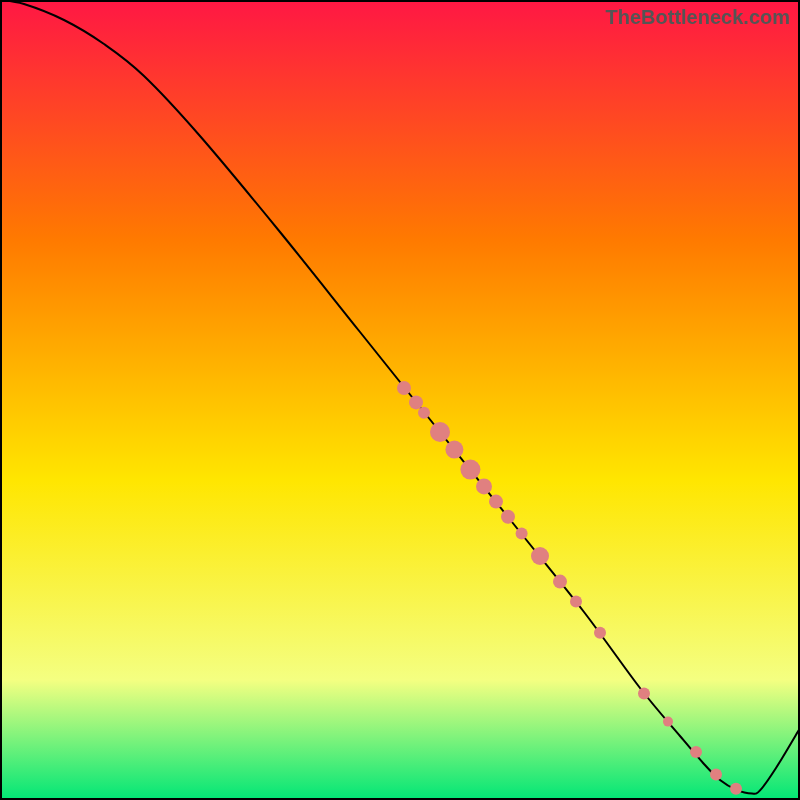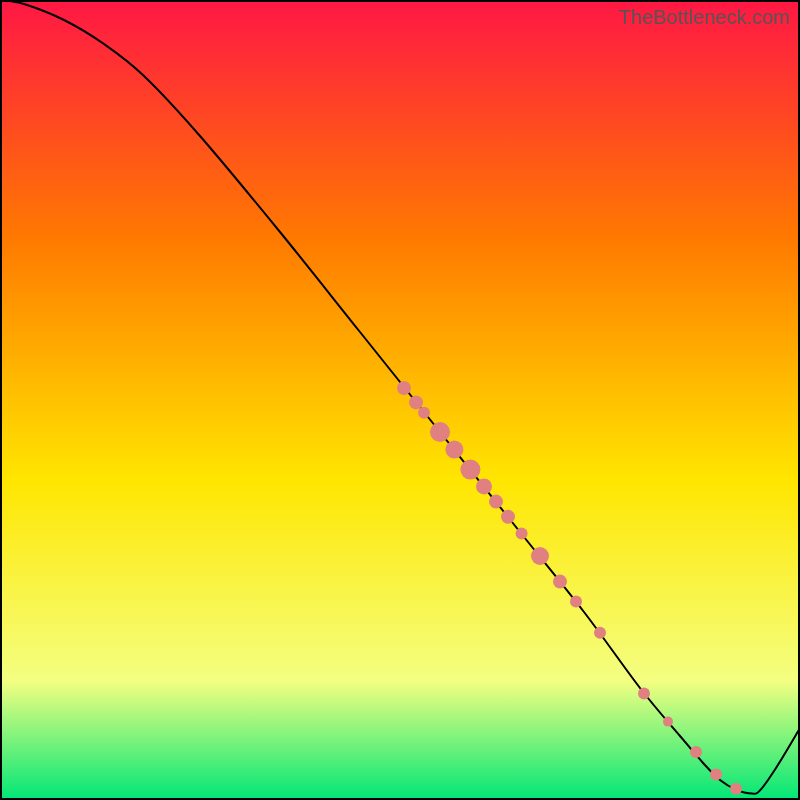--- a/index.html
+++ b/index.html
@@ -14,21 +14,21 @@
     position: relative;
     width: 800px;
     height: 800px;
   }
   .watermark {
     position: absolute;
     top: 6px;
     right: 10px;
     color: #555;
     font-size: 20px;
-    font-weight: 400;
+    font-weight: 700;
     z-index: 10;
   }
   svg {
     display: block;
   }
 </style>
 </head>
 <body>
 
 <div class="chart-container">

